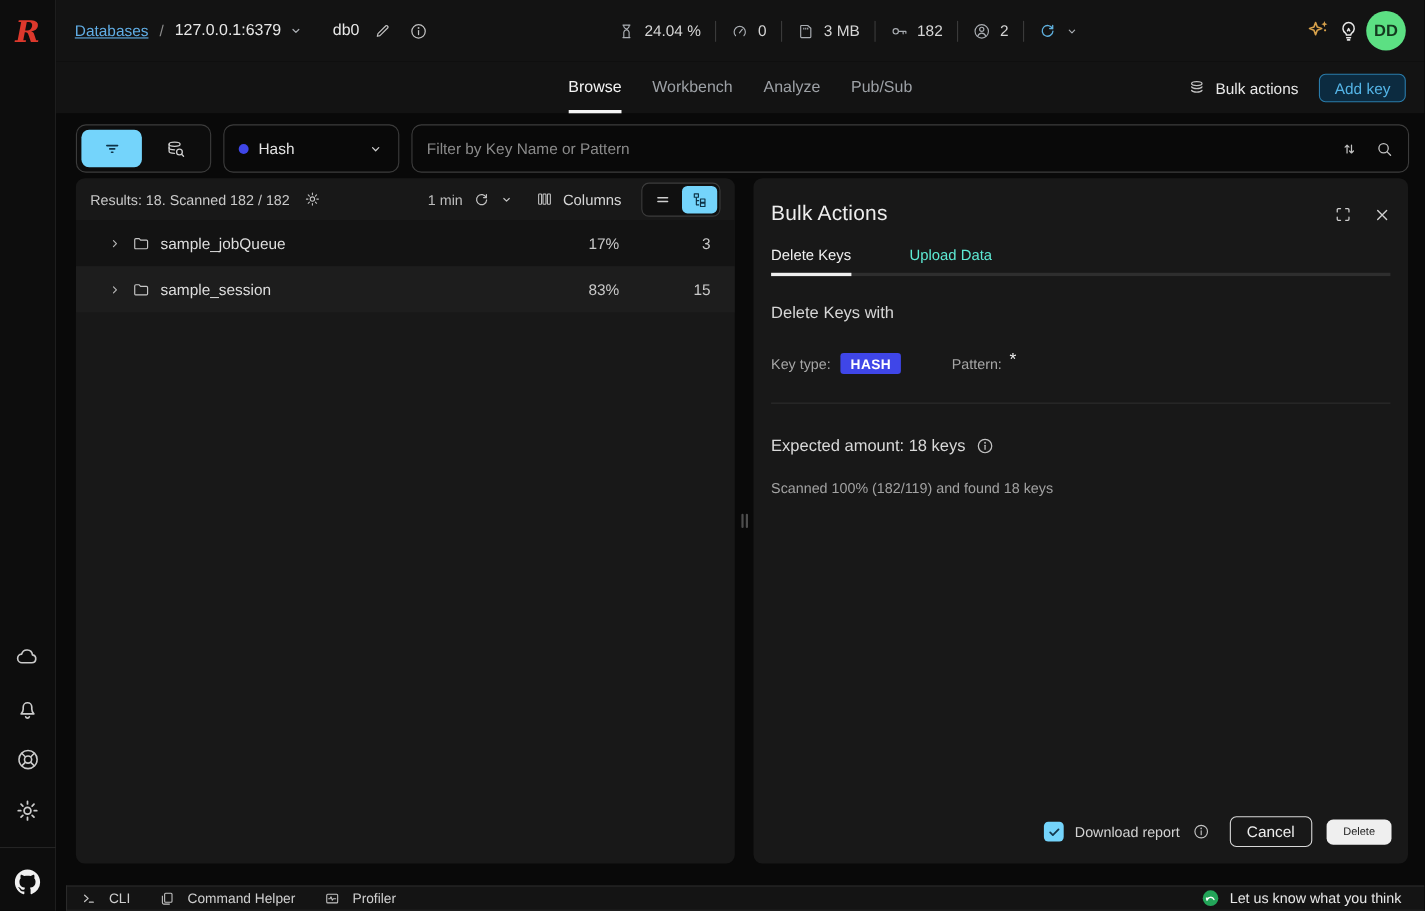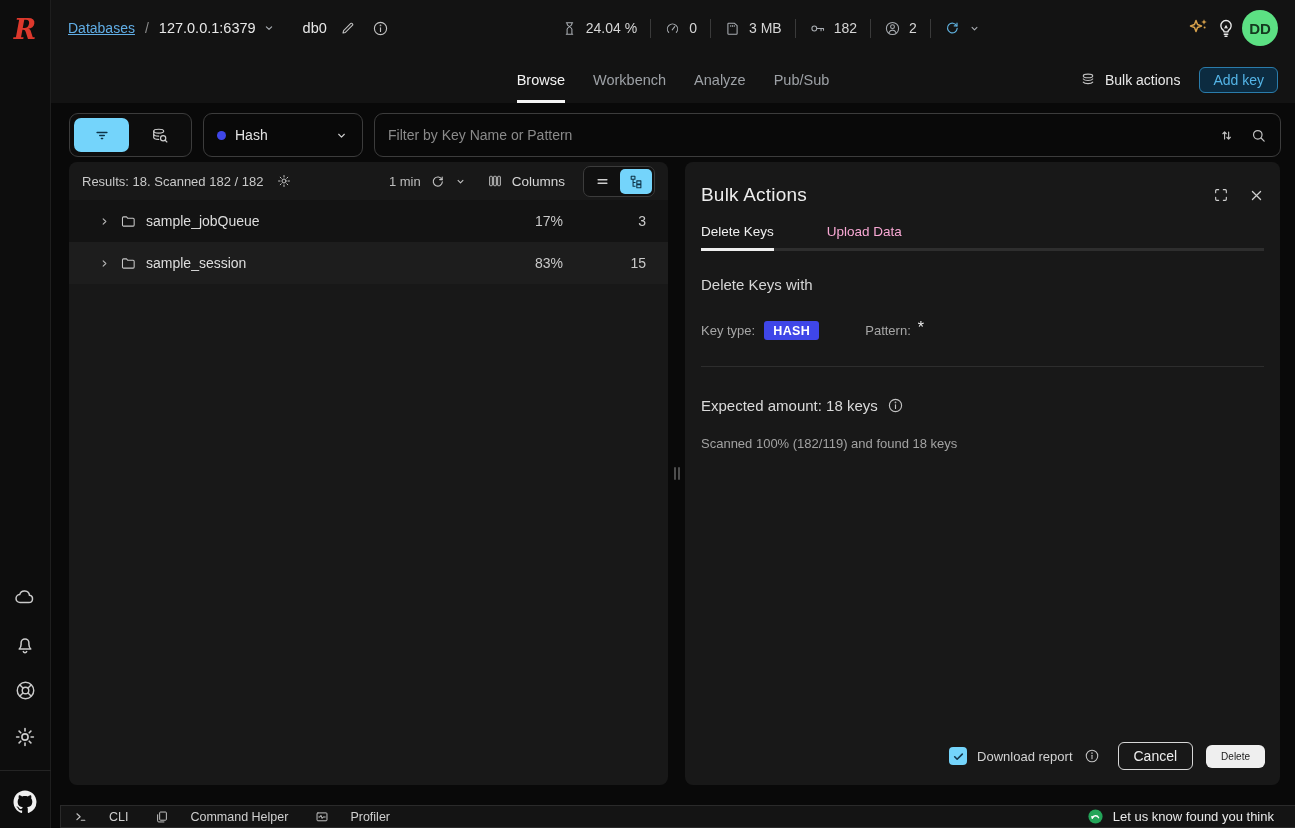--- a/index.html
+++ b/index.html
@@ -76,40 +76,40 @@
   .gutter { width:17px; display:flex; align-items:center; justify-content:center; gap:2px; cursor:col-resize; }
   .grip-bar { width:2px; height:13px; background:#4d4d4d; border-radius:1px; }
 
   
   .bulk-panel { flex:1; background:#181818; border-radius:8px; position:relative; padding:0 16px; min-width:0; }
   .bp-head { display:flex; align-items:center; margin-top:22px; }
   .bp-title { font-size:19px; color:#ededed; letter-spacing:.2px; }
   .bp-head-icons { margin-left:auto; display:flex; align-items:center; gap:20px; color:#cfcfcf; }
   .bp-head-icons > div { cursor:pointer; }
   .bp-tabs { display:flex; gap:53px; margin-top:18px; border-bottom:3px solid #2e2e2e; }
-  .bp-tab { font-size:13.5px; padding-bottom:9px; color:#f9a8d4; border-bottom:3px solid transparent; margin-bottom:-3px; cursor:pointer; }
+  .bp-tab { font-size:13.5px; padding-bottom:9px; color:#5eead4; border-bottom:3px solid transparent; margin-bottom:-3px; cursor:pointer; }
   .bp-tab.active { color:#f0f0f0; border-color:#efefef; }
   .bp-section-heading { margin-top:25px; font-size:15px; color:#d6d6d6; }
   .bp-keytype-row { margin-top:28px; display:flex; align-items:center; font-size:13px; color:#a6a6a6; }
   .hash-badge { margin-left:9px; background:#3f46e8; color:#ffffff; font-size:12.5px; font-weight:bold; padding:2.5px 9px; border-radius:3px; letter-spacing:.4px; }
   .pattern-label { margin-left:46px; }
   .pattern-value { margin-left:7px; color:#efefef; font-size:16px; align-self:flex-start; line-height:.9; }
   .bp-divider { margin-top:26px; border-top:1px solid #2d2d2d; }
   .bp-expected { margin-top:30px; font-size:15px; color:#dadada; display:flex; align-items:center; gap:9px; }
   .bp-scanned { margin-top:22px; font-size:13px; color:#a2a2a2; }
   .bp-footer { position:absolute; bottom:15px; right:15px; display:flex; align-items:center; }
   .checkbox { width:18px; height:18px; background:#74d4fb; border-radius:4px; display:flex; align-items:center; justify-content:center; cursor:pointer; }
   .dl-label { margin-left:10px; font-size:13px; color:#d2d2d2; }
   .dl-info { margin-left:11px; color:#c2c2c2; }
   .btn-cancel { margin-left:18px; padding:5px 15px; border:1px solid #d8d8d8; border-radius:6px; color:#ededed; font-size:14px; background:transparent; cursor:pointer; font-family:inherit; }
   .btn-delete { margin-left:13px; padding:6px 15px; background:#efefef; color:#1b1b1b; border-radius:6px; font-size:10px; border:none; cursor:pointer; font-family:Liberation Sans, sans-serif; }
 
   
   .statusbar { margin:20px 0 0 9px; height:23px; background:#141414; border:1px solid #2a2a2a; border-right:none; display:flex; align-items:center; font-size:12.5px; color:#cfcfcf; padding-left:13px; flex-shrink:0; }
-  .sb-item { display:flex; align-items:center; gap:21px; margin-right:27px; cursor:pointer; }
+  .sb-item { display:flex; align-items:center; gap:11px; margin-right:27px; cursor:pointer; }
   .sb-right { margin-left:auto; display:flex; align-items:center; gap:9px; padding-right:21px; font-size:13px; color:#e8e8e8; cursor:pointer; }
 </style>
 </head>
 <body>
 
 <div class="app">
 
   <aside class="sidebar">
     <div class="logo">R</div>
     <div class="side-icons">
@@ -515,19 +515,19 @@
           <span>Profiler</span>
         </div>
         <div class="sb-right">
           <span>
               <svg width="17" height="17" viewBox="0 0 24 24">
                 <circle cx="12" cy="12" r="10" fill="#23a559"></circle>
                 <path d="M7.6 14.2a4.7 4.7 0 0 1 8.8-.4" stroke="#ffffff" stroke-width="1.8" fill="none" stroke-linecap="round"></path>
                 <path d="M7.4 14.6l-.7-2.6 2.5.7" stroke="#ffffff" stroke-width="1.6" fill="none" stroke-linecap="round" stroke-linejoin="round"></path>
               </svg>
             </span>
-          <span>Let us know found you think</span>
+          <span>Let us know what you think</span>
         </div>
       </footer>
 
     </div>
   </div>
 </div>
 
 </body></html>

